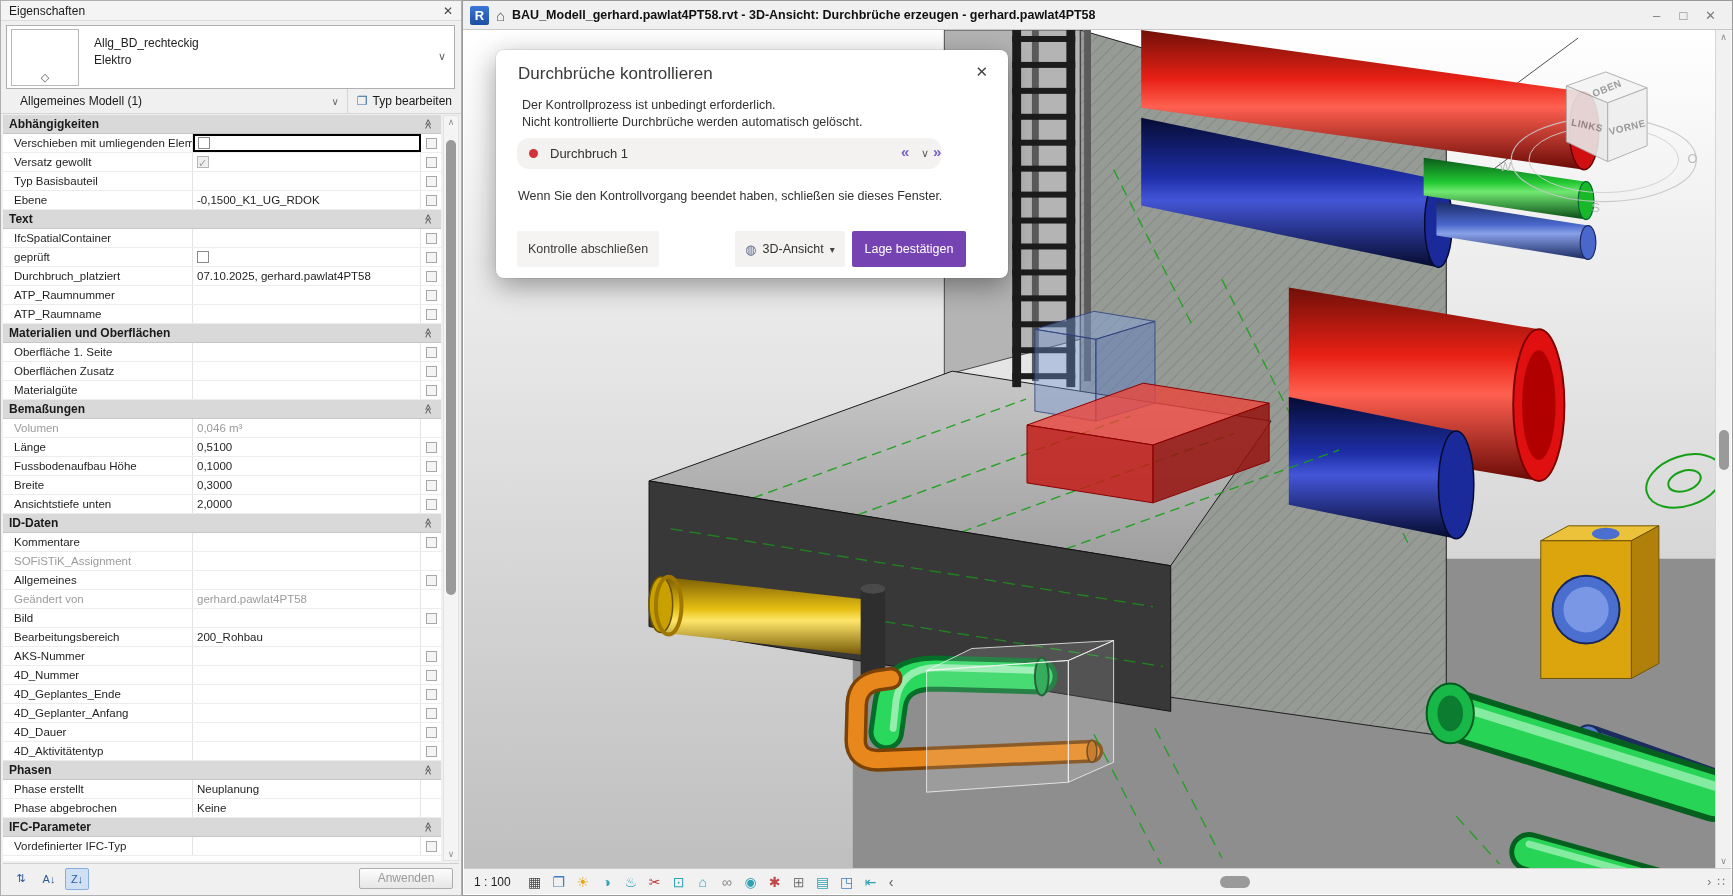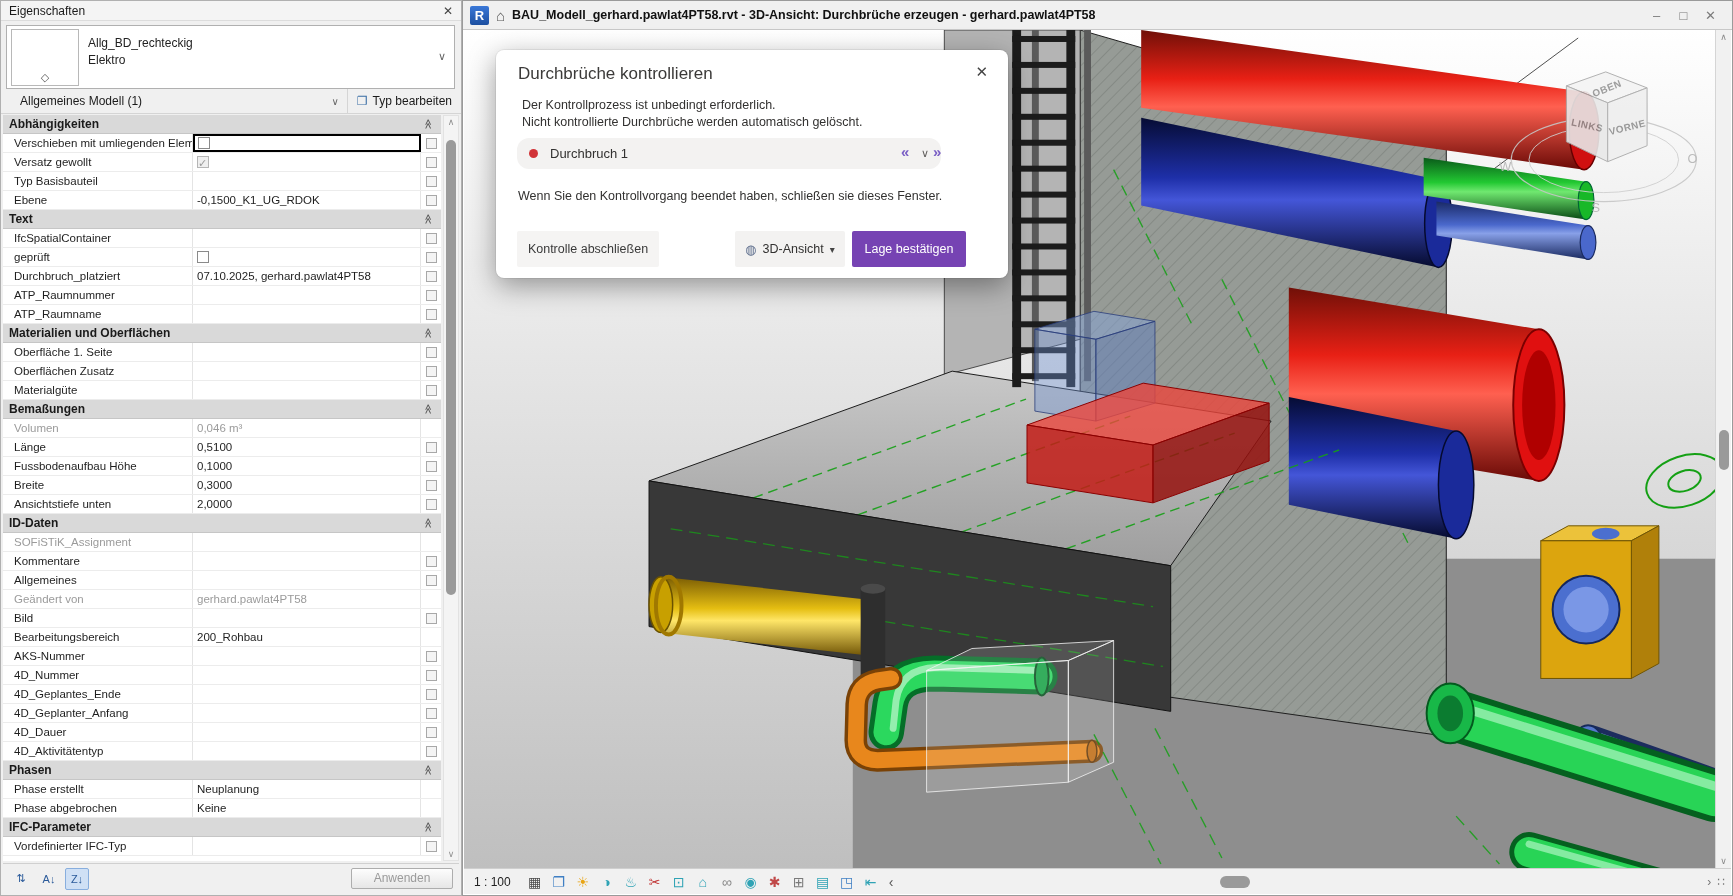--- a/index.html
+++ b/index.html
@@ -7,21 +7,21 @@
   body { font-family:"Liberation Sans", sans-serif; background:#e8e8e8; position:relative; }
   #app { position:absolute; inset:0; width:1733px; height:896px; }
 
   
   .palette { position:absolute; left:0; top:0; width:462px; height:896px; background:#f0f0f0; border:1px solid #b0b0b0; }
   .pal-titlebar { position:relative; height:20px; line-height:20px; padding:0 8px; font-size:12px; color:#1a1a1a; background:#f4f4f4; border-bottom:1px solid #dcdcdc; }
   .pal-close { position:absolute; right:8px; top:0; color:#444; font-size:12px; cursor:default; }
   .type-box { position:absolute; left:5px; top:24px; right:6px; height:64px; background:#fff; border:1px solid #b0b0b0; }
   .type-preview { position:absolute; left:4px; top:3px; width:68px; height:57px; background:#fff; border:1px solid #b8b8b8; }
   .type-preview .diamond { position:absolute; bottom:1px; left:50%; transform:translateX(-50%); font-size:11px; color:#555; }
-  .type-labels { position:absolute; left:81px; top:9px; font-size:12px; color:#222; line-height:17px; }
+  .type-labels { position:absolute; left:87px; top:9px; font-size:12px; color:#222; line-height:17px; }
   .type-chevron { position:absolute; right:8px; top:24px; color:#666; font-size:11px; }
   .selector-row { position:absolute; left:0; top:88px; right:0; height:25px; display:flex; align-items:center; background:#f0f0f0; border-bottom:1px solid #d5d5d5; font-size:12px; color:#1a1a1a; }
   .selector-row .sel-left { flex:1; display:flex; align-items:center; padding-left:19px; border-right:1px solid #d5d5d5; height:100%; }
   .sel-left .chev { margin-left:auto; margin-right:8px; color:#666; font-size:10px; }
   .edit-type-btn { display:flex; align-items:center; gap:5px; padding:0 9px; height:100%; }
   .edit-type-btn .icn { color:#3a6ea5; font-size:12px; }
 
   .prop-grid { position:absolute; left:2px; top:114px; right:20px; bottom:34px; overflow:hidden; background:#fff; }
   .sec-row { height:19px; line-height:18px; background:#d9d9d9; border-bottom:1px solid #c6c6c6; font-size:12px; font-weight:bold; color:#1a1a1a; padding-left:6px; display:flex; }
   .sec-collapse { margin-left:auto; margin-right:8px; font-weight:normal; color:#555; font-size:10px; display:inline-block; transform:rotate(90deg); }
@@ -35,21 +35,21 @@
   .cb { width:12px; height:12px; border:1px solid #8a8a8a; background:#fff; display:inline-block; position:relative; }
   .cb.dis { background:#efefef; border-color:#b5b5b5; }
   .cb.chk::after { content:"✓"; position:absolute; left:0; top:-3px; font-size:11px; color:#9a9a9a; }
 
   .pal-scroll { position:absolute; right:2px; top:114px; bottom:34px; width:16px; background:#f4f4f4; border:1px solid #e2e2e2; }
   .pal-scroll .arr { position:absolute; left:0; width:14px; text-align:center; color:#909090; font-size:9px; }
   .pal-scroll .thumb { position:absolute; left:2px; top:24px; width:10px; height:455px; background:#9a9a9a; border-radius:5px; }
   .pal-footer { position:absolute; left:2px; right:2px; bottom:2px; height:30px; background:#f0f0f0; border-top:1px solid #d0d0d0; display:flex; align-items:center; gap:4px; padding:0 6px; }
   .ftr-icn { width:24px; height:22px; display:flex; align-items:center; justify-content:center; font-size:11px; color:#2a5a9a; border:1px solid transparent; border-radius:2px; }
   .ftr-icn.active { background:#cfe0f5; border-color:#88aede; }
-  .apply-btn { margin-left:auto; width:102px; height:21px; line-height:19px; text-align:center; font-size:12px; color:#9a9a9a; background:linear-gradient(#fdfdfd,#e6e6e6); border:1px solid #adadad; border-radius:2px; }
+  .apply-btn { margin-left:auto; width:94px; height:21px; line-height:19px; text-align:center; font-size:12px; color:#9a9a9a; background:linear-gradient(#fdfdfd,#e6e6e6); border:1px solid #adadad; border-radius:2px; }
 
   
   .main-win { position:absolute; left:462px; top:0; width:1271px; height:896px; border:1px solid #9a9a9a; background:#fff; }
   .win-titlebar { position:absolute; left:0; top:0; right:0; height:29px; background:#f0f0f0; border-bottom:1px solid #c8c8c8; display:flex; align-items:center; gap:7px; padding-left:7px; }
   .revit-icon { width:19px; height:19px; background:linear-gradient(#3a78d8,#1c4fa0); border-radius:2px; color:#fff; font-weight:bold; font-size:13px; text-align:center; line-height:19px; }
   .home-icon { color:#555; font-size:15px; }
   .win-title { font-size:12.5px; font-weight:bold; color:#111; white-space:nowrap; }
   .win-controls { margin-left:auto; display:flex; padding-right:8px; }
   .win-controls span { width:27px; text-align:center; color:#7a7a7a; font-size:13px; }
 
@@ -283,34 +283,34 @@
           </div>
           <span class="p-box">
             <span class="bx"></span>
           </span>
         </div>
         <div class="sec-row">
           <span>ID-Daten</span>
           <span class="sec-collapse">≪</span>
         </div>
         <div class="p-row">
+          <span class="p-label">Kommentare</span>
+          <div class="p-val">
+            <span></span>
+          </div>
+          <span class="p-box">
+            <span class="bx"></span>
+          </span>
+        </div>
+        <div class="p-row">
           <span class="p-label gray">SOFiSTiK_Assignment</span>
           <div class="p-val">
             <span class="gray"></span>
           </div>
           <span class="p-box"></span>
-        </div>
-        <div class="p-row">
-          <span class="p-label">Kommentare</span>
-          <div class="p-val">
-            <span></span>
-          </div>
-          <span class="p-box">
-            <span class="bx"></span>
-          </span>
         </div>
         <div class="p-row">
           <span class="p-label">Allgemeines</span>
           <div class="p-val">
             <span></span>
           </div>
           <span class="p-box">
             <span class="bx"></span>
           </span>
         </div>

